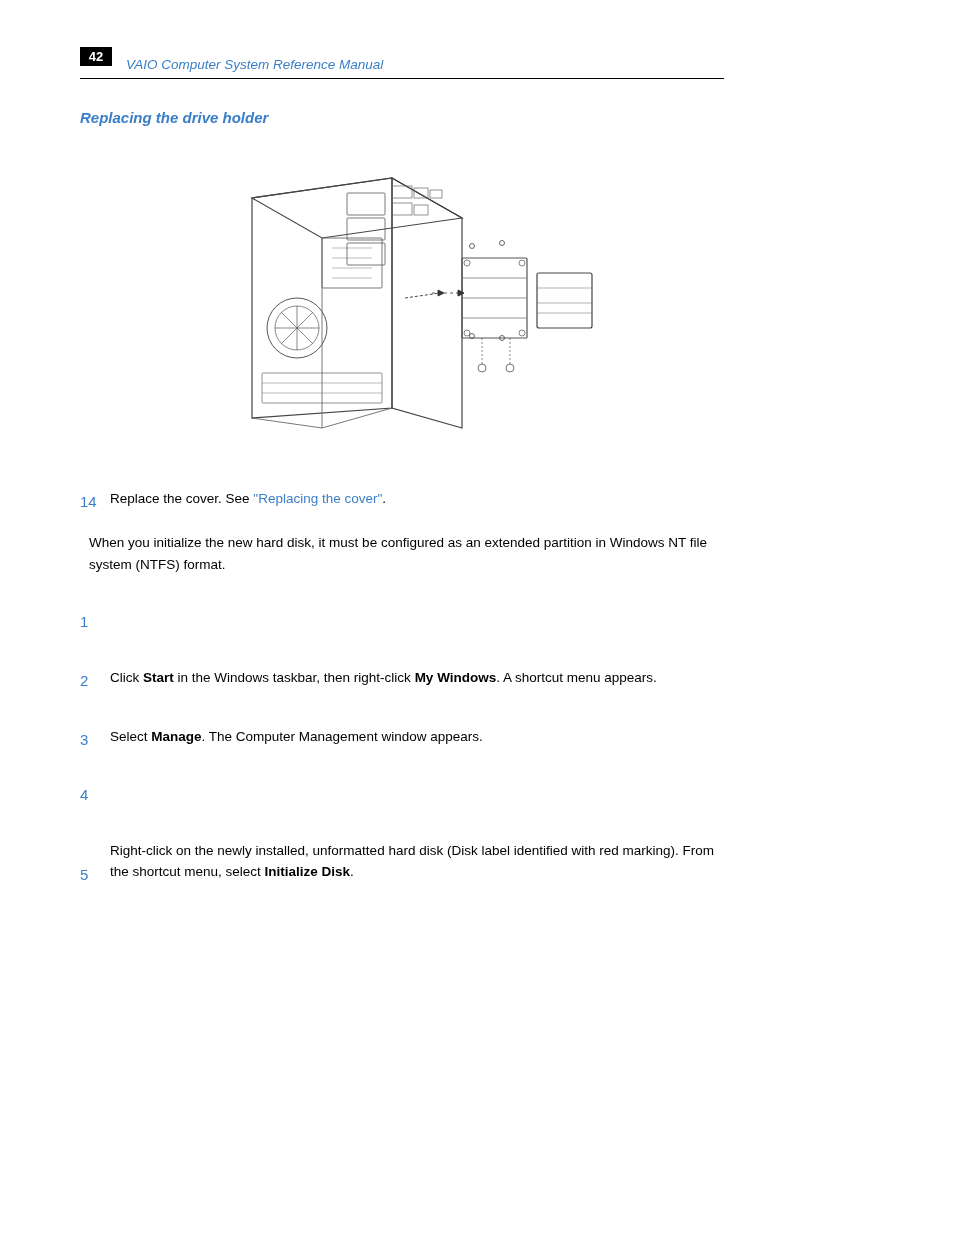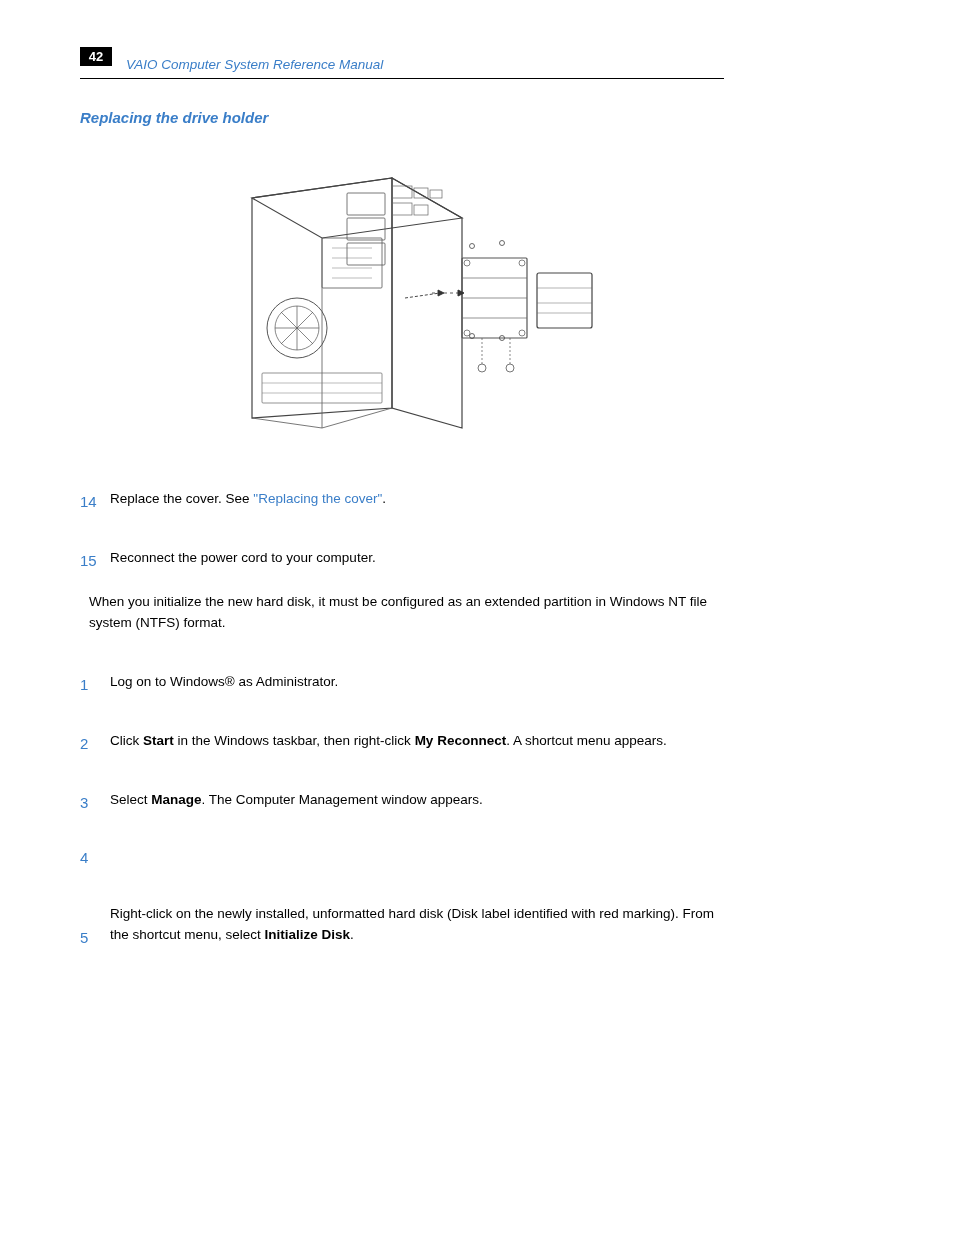--- a/index.html
+++ b/index.html
@@ -195,39 +195,34 @@
       </svg>
     </div>
 
     <ul class="steps-list">
       <li>
         <span class="step-num">14</span>
         <span class="step-text">
           Replace the cover. See <a class="link-text">"Replacing the cover"</a>.
         </span>
       </li>
-      <li>
-        <span class="step-num">15</span>
-        <span class="step-text">Reconnect the power cord to your computer.</span>
-      </li>
     </ul>
   </div>
 
   <div class="section-gap">
     <p class="intro-text">When you initialize the new hard disk, it must be configured as an extended partition in Windows NT file system (NTFS) format.</p>
 
     <ul class="steps-list">
       <li>
         <span class="step-num">1</span>
-        <span class="step-text">Log on to Windows® as Administrator.</span>
       </li>
       <li>
         <span class="step-num">2</span>
         <span class="step-text">
-          Click <b>Start</b> in the Windows taskbar, then right-click <b>My Reconnect</b>. A shortcut menu appears.
+          Click <b>Start</b> in the Windows taskbar, then right-click <b>My Windows</b>. A shortcut menu appears.
         </span>
       </li>
       <li>
         <span class="step-num">3</span>
         <span class="step-text">
           Select <b>Manage</b>. The Computer Management window appears.
         </span>
       </li>
       <li>
         <span class="step-num">4</span>

